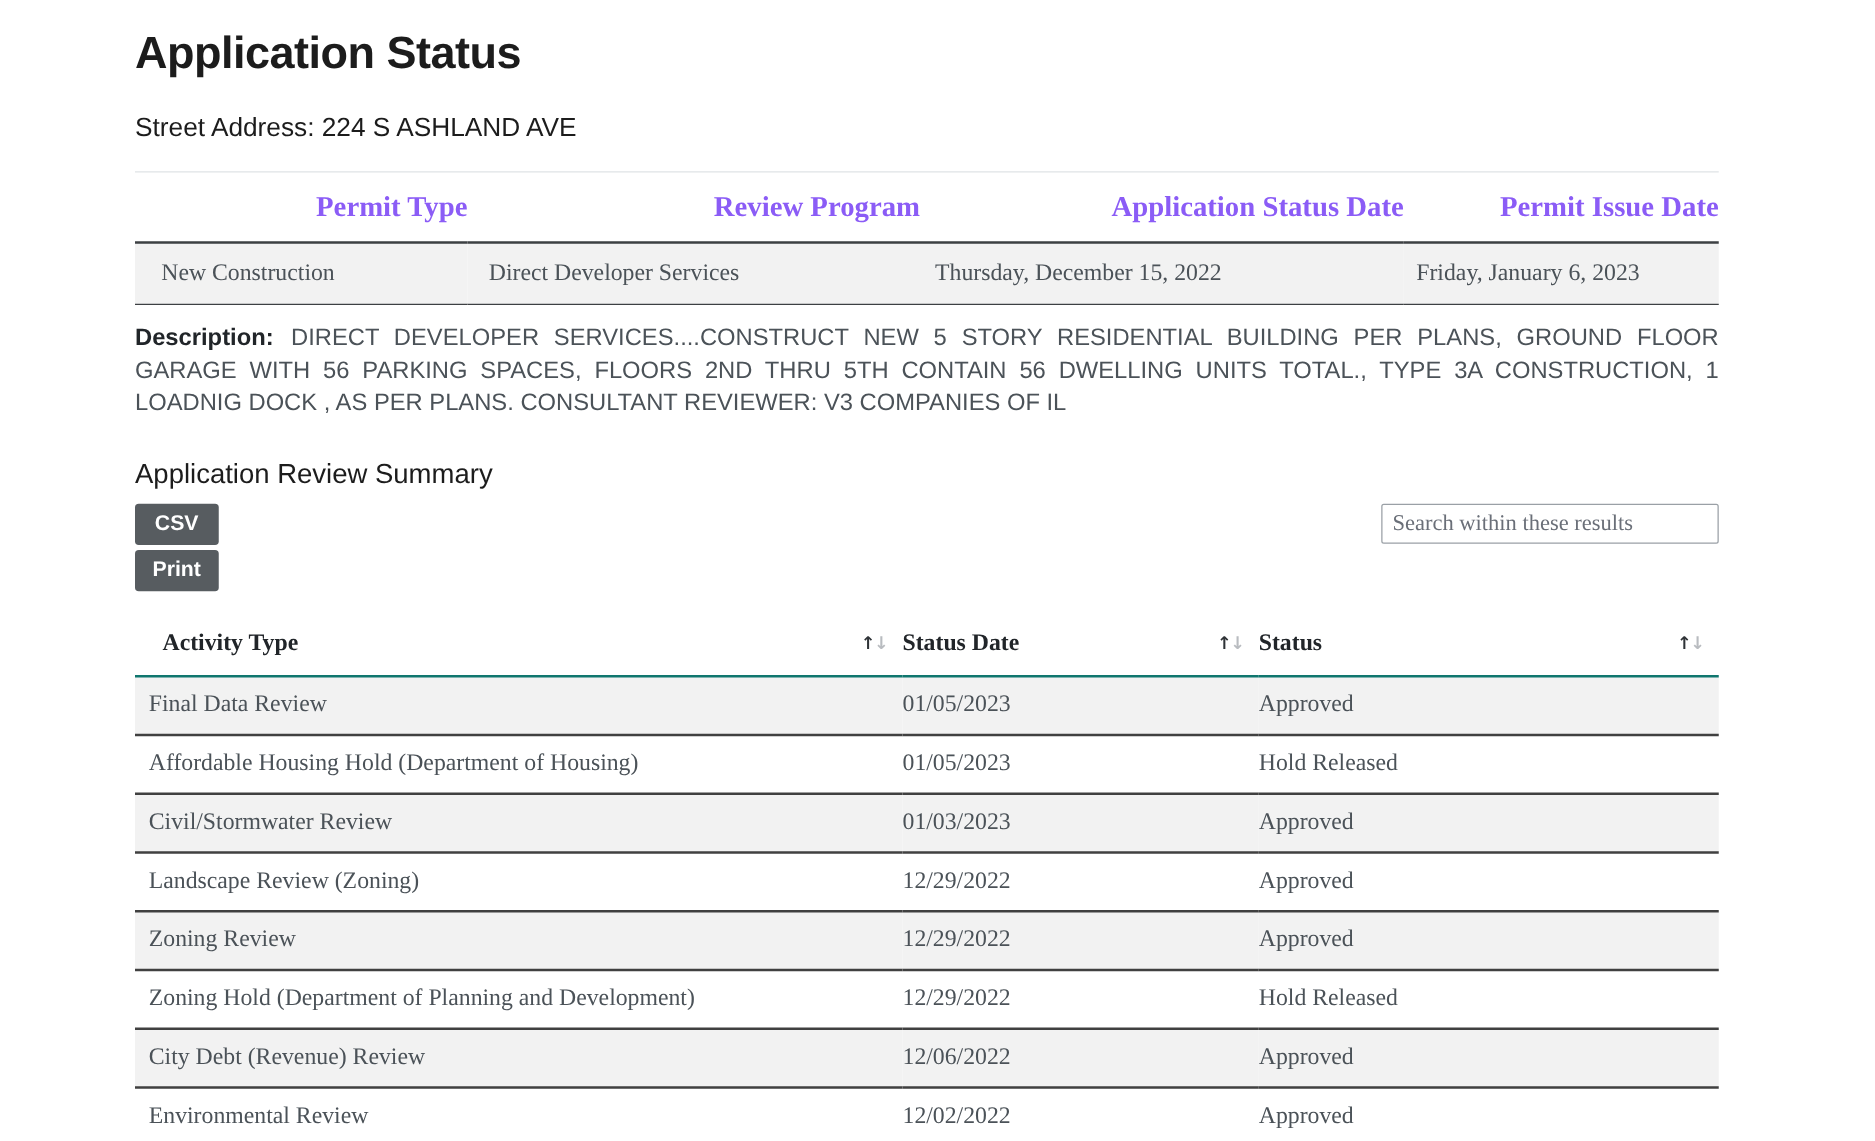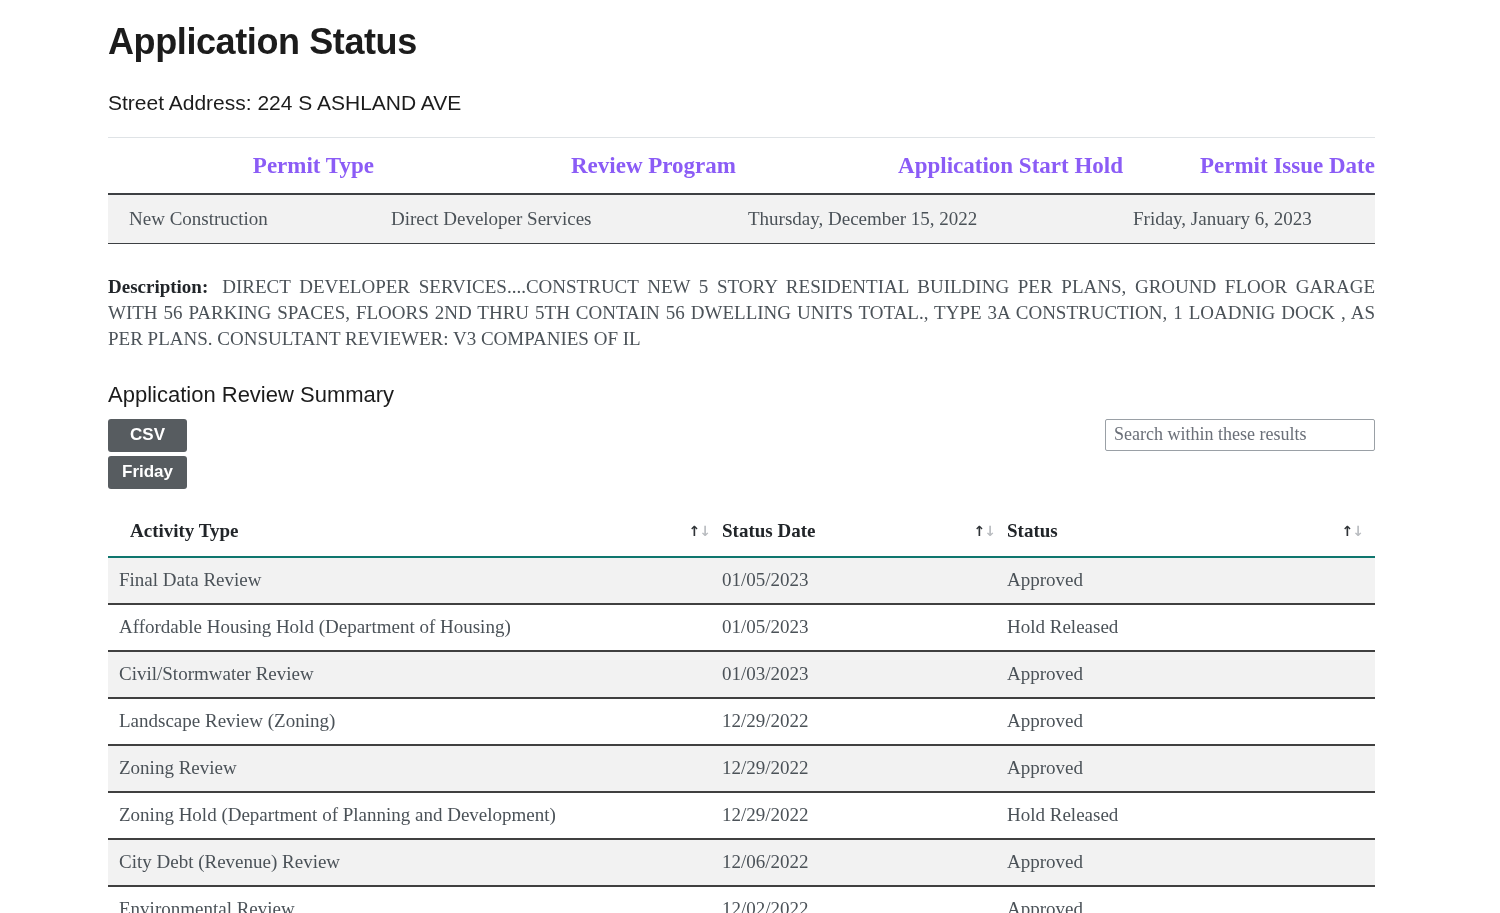--- a/index.html
+++ b/index.html
@@ -80,26 +80,26 @@
     background: #f2f2f2;
     border-bottom: 1px solid #3d4043;
   }
   .c-permit-type  { width: 245px; padding-left: 21px !important; }
   .c-review-prog  { width: 345px; padding-left: 17px !important; }
   .c-start-date   { width: 375px; padding-left: 12px !important; }
   .c-issue-date   { width: auto;  padding-left: 10px !important; }
 
   
   .description {
-    font-family: Liberation Serif, serif;
+    font-family: Liberation Sans, sans-serif;
     font-size: 19px;
     line-height: 1.38;
     color: #4b5258;
     text-align: justify;
-    margin-top: 30px;
+    margin-top: 14px;
   }
   .description .label {
     font-weight: 700;
     color: #212529;
   }
   .description .label::after {
     content: "";
     display: inline-block;
     width: 14px;
   }
@@ -198,21 +198,21 @@
     <h1 class="page-title">Application Status</h1>
 
     <div class="street-address">Street Address: 224 S ASHLAND AVE</div>
 
     <div class="permit-table-wrap">
       <table class="tbl permit-table">
         <thead>
           <tr>
             <th class="c-permit-type">Permit Type</th>
             <th class="c-review-prog">Review Program</th>
-            <th class="c-start-date">Application Start Hold</th>
+            <th class="c-start-date">Application Status Date</th>
             <th class="c-issue-date">Permit Issue Date</th>
           </tr>
         </thead>
         <tbody>
           <tr>
             <td class="c-permit-type">New Construction</td>
             <td class="c-review-prog">Direct Developer Services</td>
             <td class="c-start-date">Thursday, December 15, 2022</td>
             <td class="c-issue-date">Friday, January 6, 2023</td>
           </tr>
@@ -220,21 +220,21 @@
       </table>
     </div>
 
     <p class="description"><span class="label">Description:</span><span>DIRECT DEVELOPER SERVICES....CONSTRUCT NEW 5 STORY RESIDENTIAL BUILDING PER PLANS, GROUND FLOOR GARAGE WITH 56 PARKING SPACES, FLOORS 2ND THRU 5TH CONTAIN 56 DWELLING UNITS TOTAL., TYPE 3A CONSTRUCTION, 1 LOADNIG DOCK , AS PER PLANS. CONSULTANT REVIEWER: V3 COMPANIES OF IL</span></p>
 
     <h2 class="section-title">Application Review Summary</h2>
 
     <div class="toolbar">
       <div class="btn-group">
         <button class="btn">CSV</button>
-        <button class="btn">Friday</button>
+        <button class="btn">Print</button>
       </div>
       <input class="search-input" type="text" placeholder="Search within these results" style="">
     </div>
 
     <div class="summary-table-wrap">
       <table class="tbl summary-table">
         <thead>
           <tr>
             <th class="s-activity">
               <div class="th-inner">

